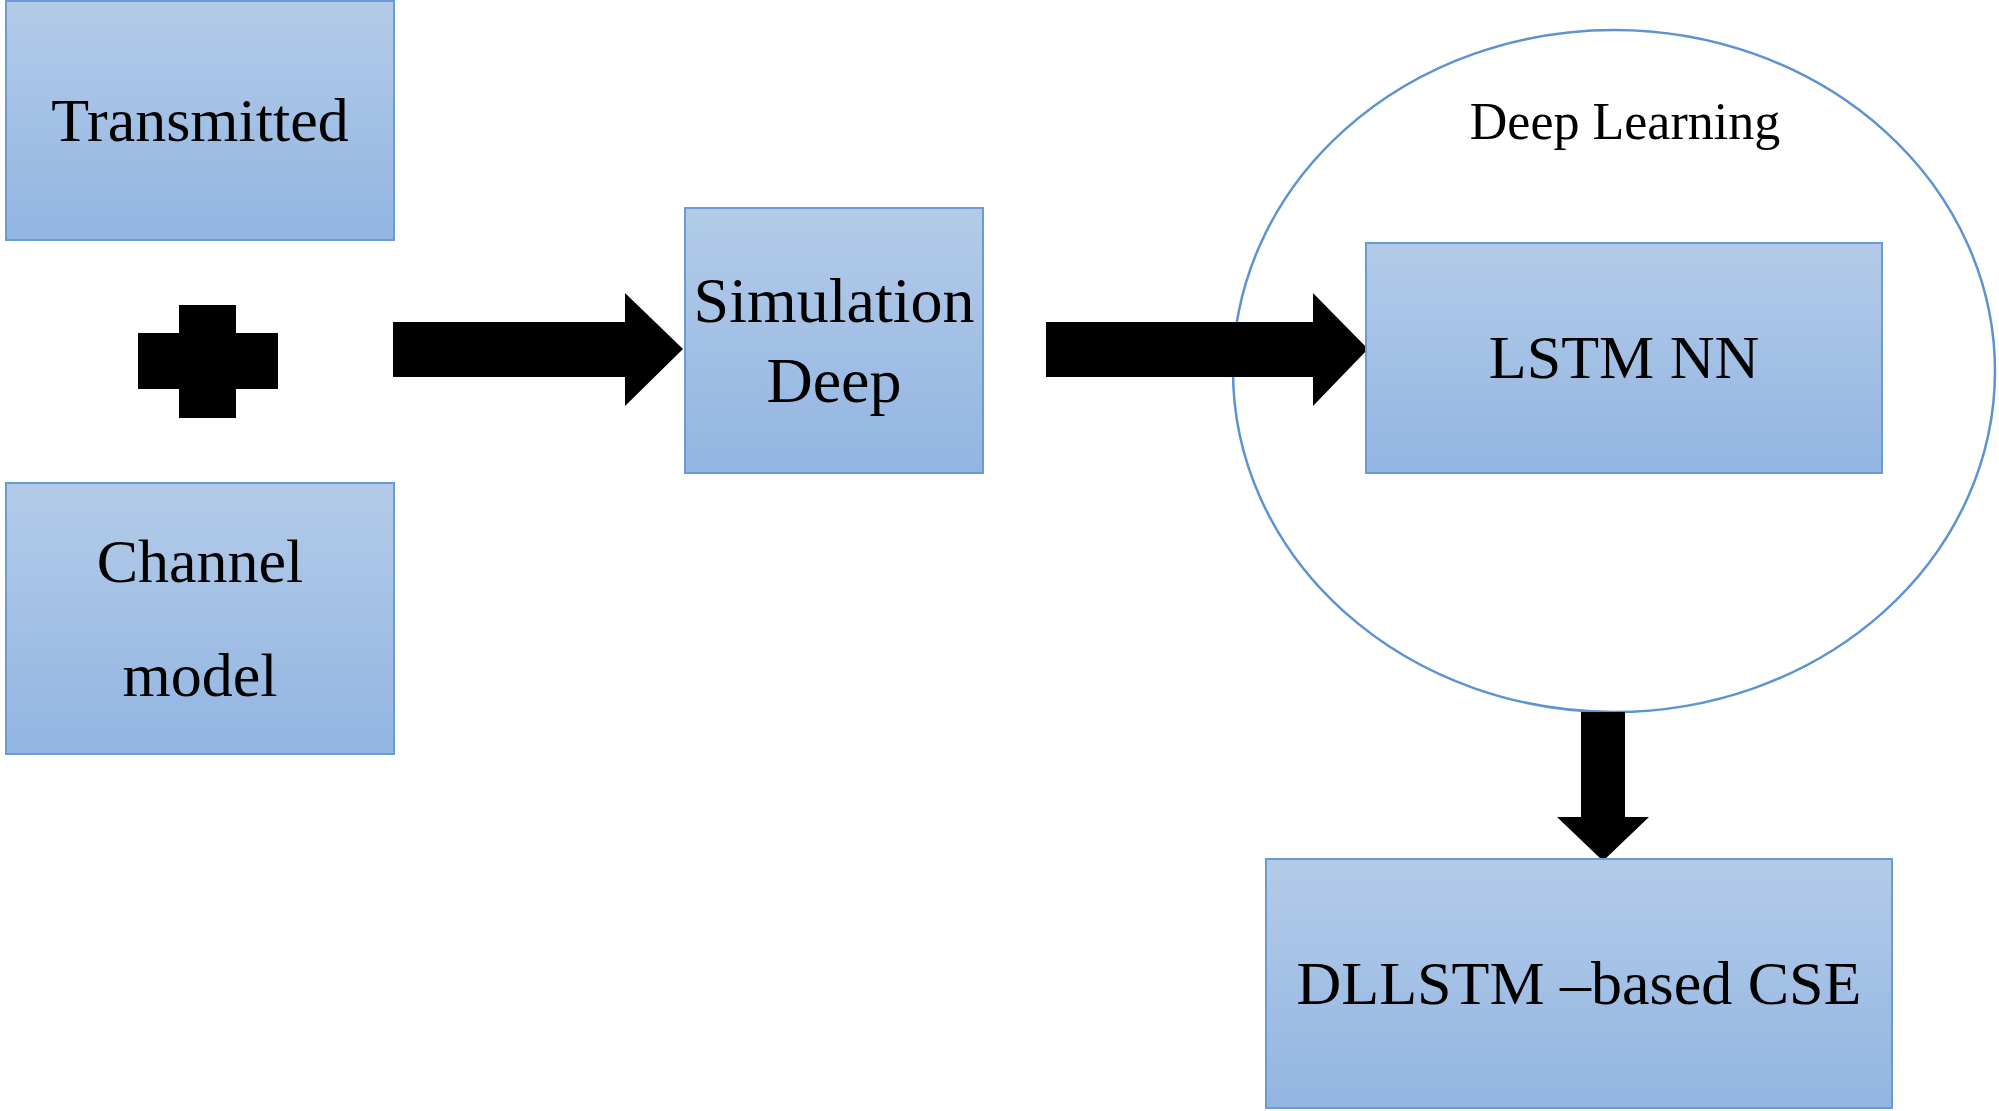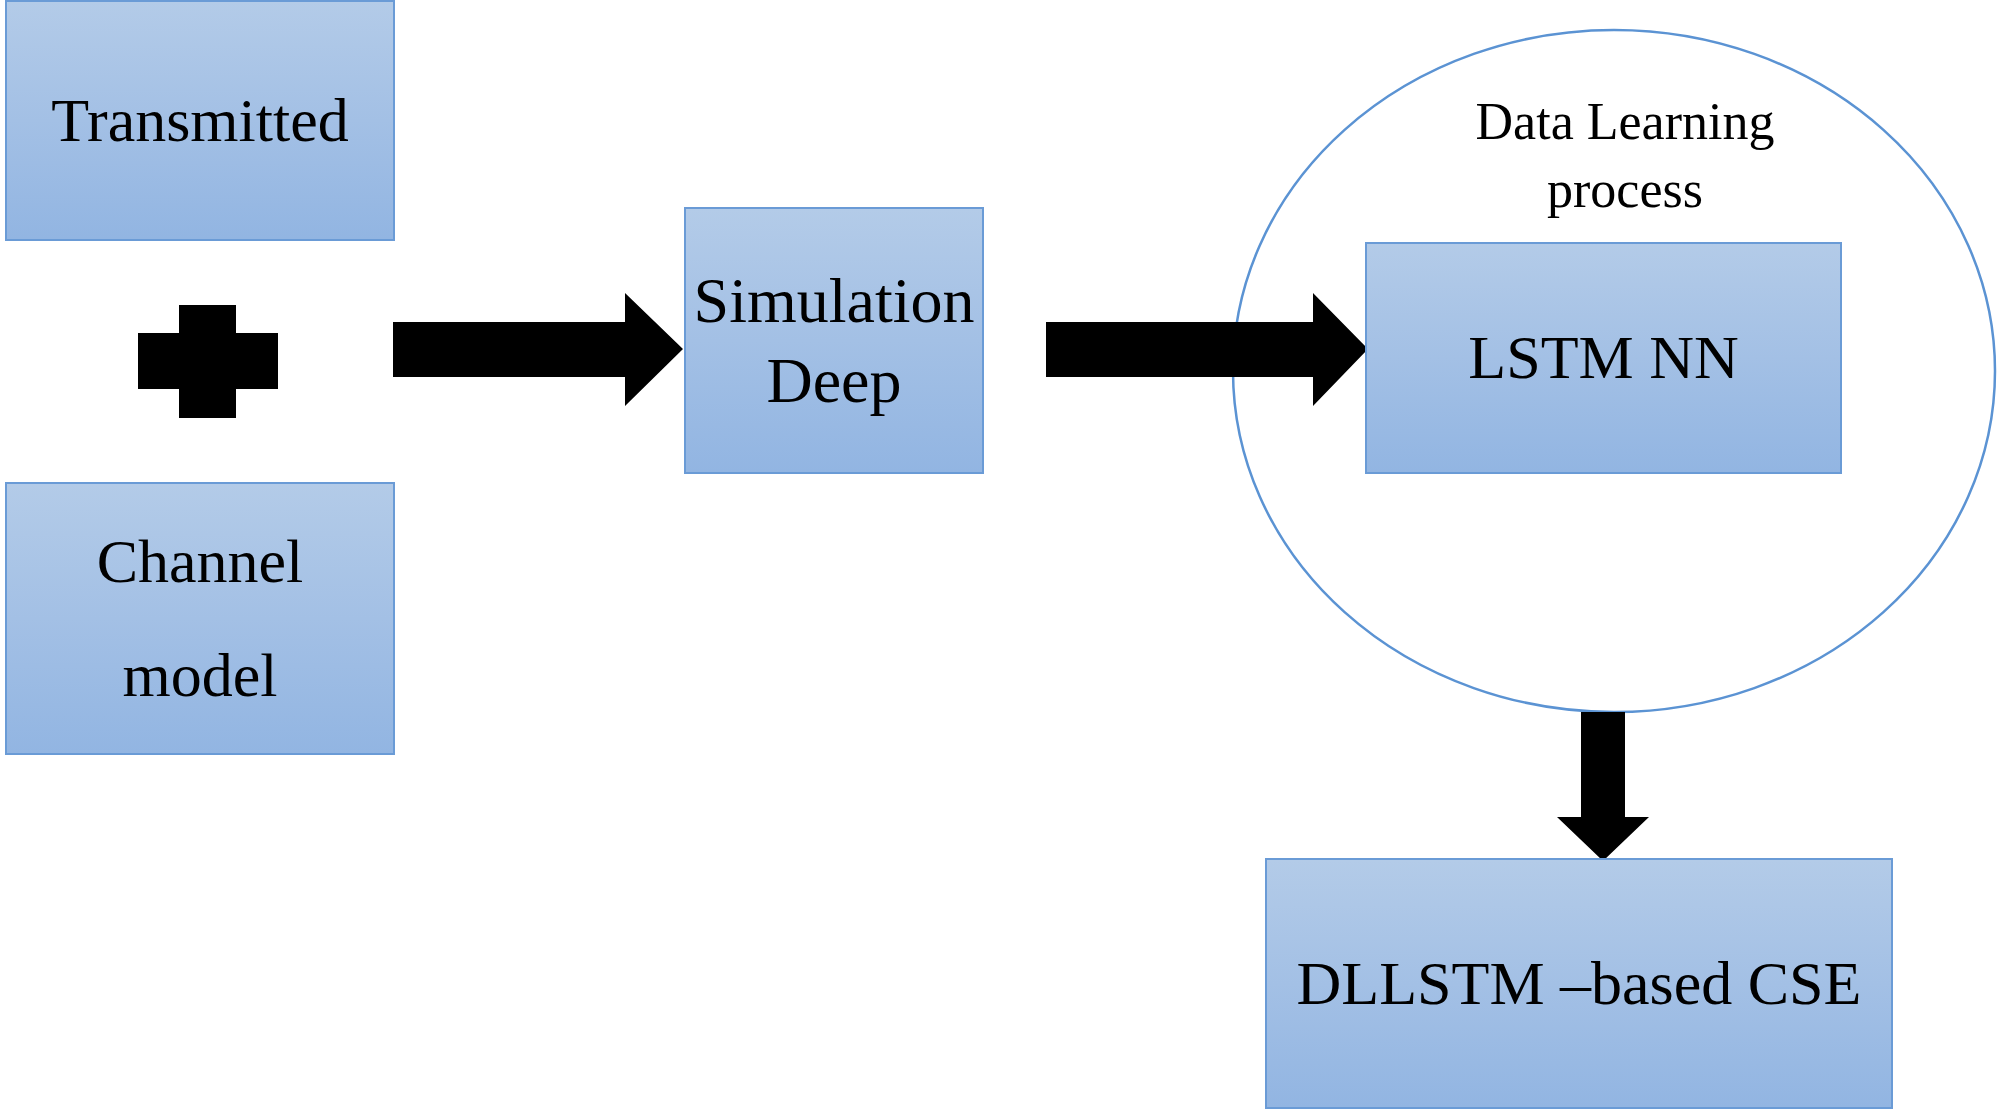--- a/index.html
+++ b/index.html
@@ -33,23 +33,22 @@
   <span>Channel</span>
   <span>model</span>
 </div>
 
 <div class="box" style="left:684px; top:207px; width:300px; height:267px; font-size:64px;">
   <span>Simulation</span>
   <span>Deep</span>
 </div>
 
 <div class="ellipse-label" style="left:1380px; top:88px; width:490px;">
-  <span style="display:block">Data Learning</span>
-  <span style="display:block">process</span>
+  <span style="display:block">Deep Learning</span>
 </div>
 
-<div class="box" style="left:1365px; top:242px; width:477px; height:232px; font-size:62px;">
+<div class="box" style="left:1365px; top:242px; width:518px; height:232px; font-size:62px;">
   <span>LSTM NN</span>
 </div>
 
 <div class="box" style="left:1265px; top:858px; width:628px; height:251px; font-size:62px;">
   <span>DLLSTM –based CSE</span>
 </div>
 
 </body></html>

